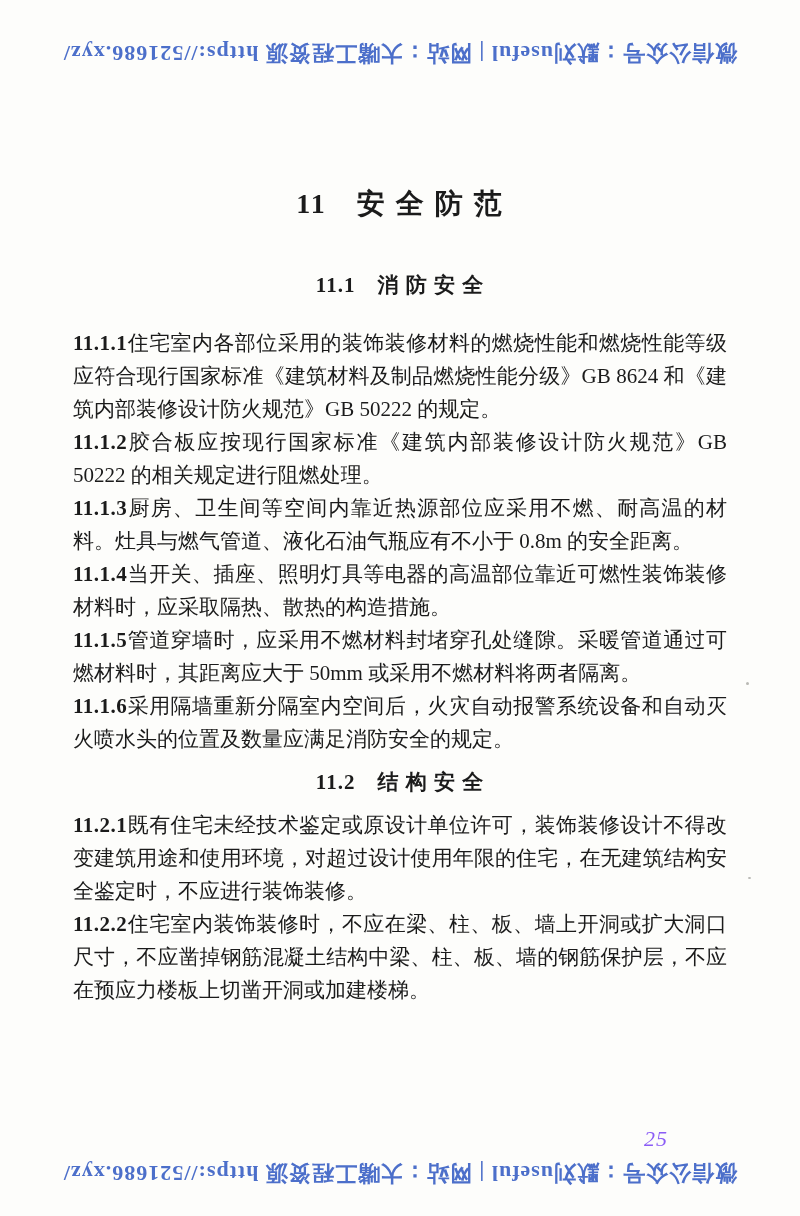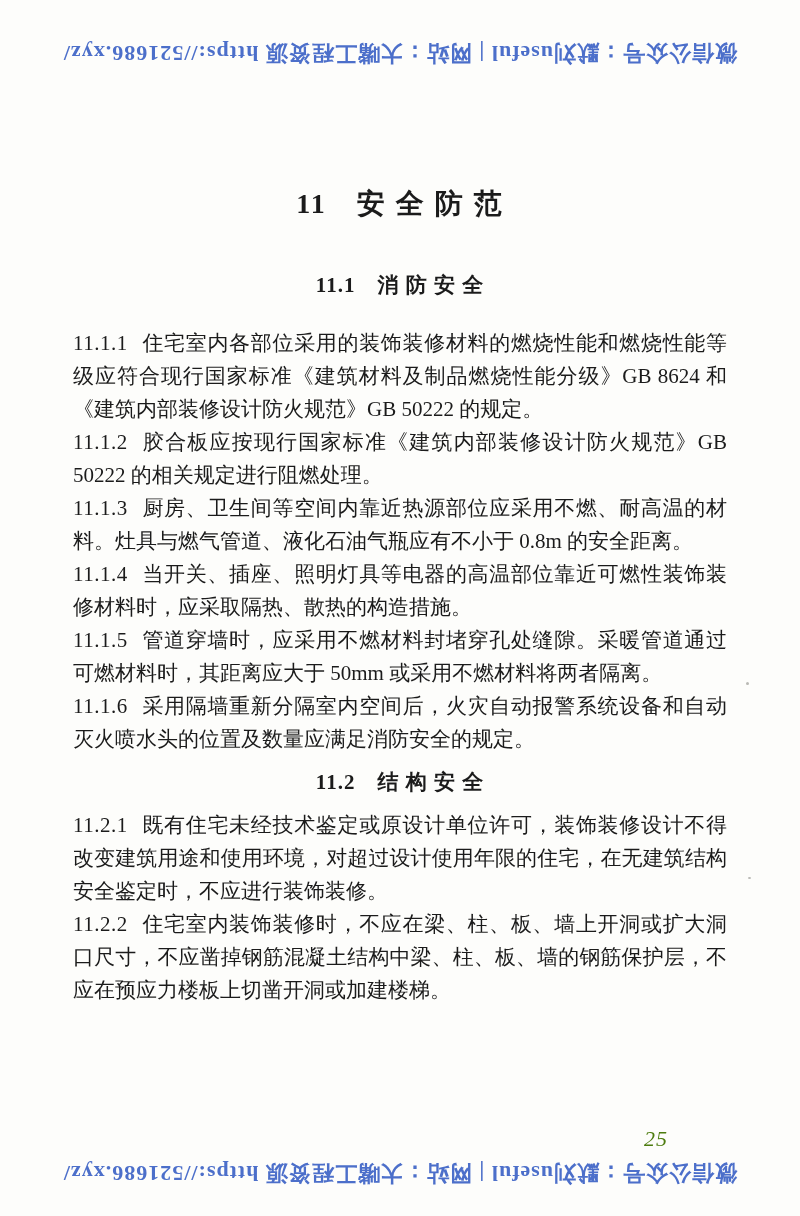--- a/index.html
+++ b/index.html
@@ -51,32 +51,31 @@
   }
   .section-heading.first { margin-top: 50px; margin-bottom: 29px; }
   .section-heading.second { margin-top: 13px; margin-bottom: 14px; }
   .clause {
     font-size: 21px;
     line-height: 33px;
     text-align: justify;
     text-justify: inter-character;
   }
   .clause-num {
-    font-weight: normal;
-    margin-right: 14px;
+    font-weight: bold;
     letter-spacing: 0.5px;
   }
   
   .page-number {
     position: absolute;
     top: 1126px;
     left: 644px;
     font-size: 22px;
     font-style: italic;
-    color: #4d7c0f;
+    color: #8b5cf6;
     letter-spacing: 1px;
   }
   
   .speck { position: absolute; background: #b9b9b4; border-radius: 50%; }
   .speck.s1 { left: 746px; top: 682px; width: 3px; height: 3px; }
   .speck.s2 { left: 748px; top: 877px; width: 3px; height: 2px; }
 </style>
 </head>
 <body>
 

